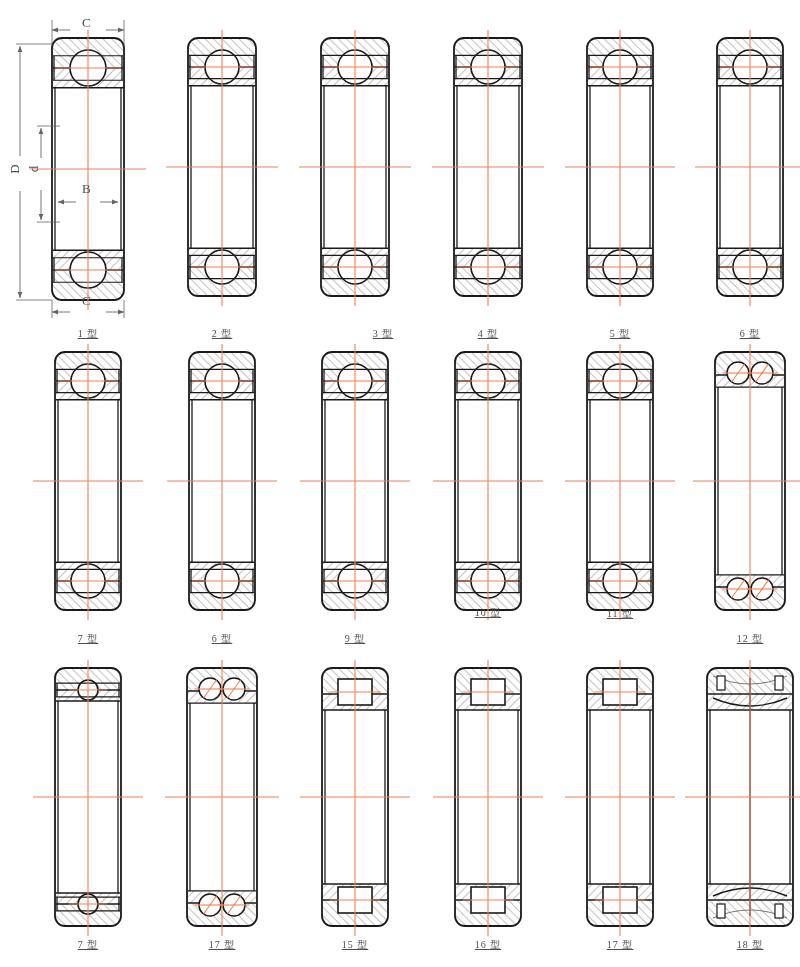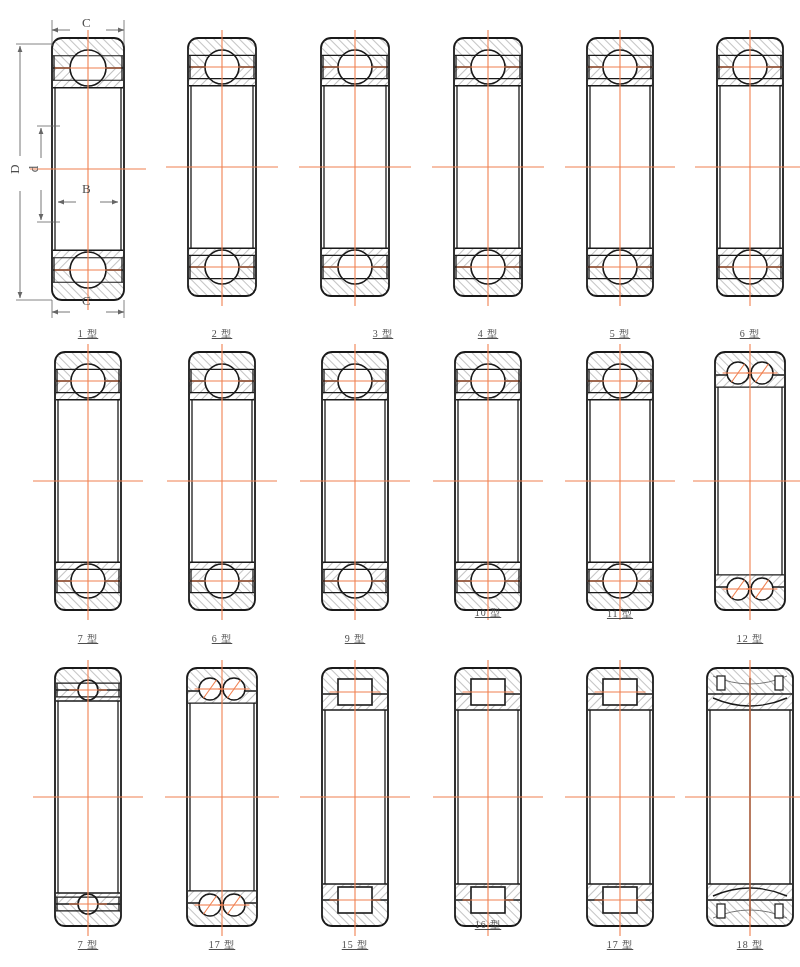--- a/index.html
+++ b/index.html
@@ -602,21 +602,21 @@
         <line x1="3" y1="42" x2="3" y2="216" stroke="#1a1a1a" stroke-width="1.3"></line>
         <line x1="63" y1="42" x2="63" y2="216" stroke="#1a1a1a" stroke-width="1.3"></line>
         <rect x="16" y="11" width="34" height="26" fill="#ffffff" stroke="#1a1a1a" stroke-width="1.6"></rect>
         <line x1="7.5" y1="24" x2="58.5" y2="24" stroke="#f08050" stroke-width="1.1"></line>
         <rect x="16" y="219" width="34" height="26" fill="#ffffff" stroke="#1a1a1a" stroke-width="1.6"></rect>
         <line x1="7.5" y1="232" x2="58.5" y2="232" stroke="#f08050" stroke-width="1.1"></line>
         <line x1="33" y1="-8" x2="33" y2="268" stroke="#f08050" stroke-width="1.1"></line>
         <line x1="-22" y1="129" x2="88" y2="129" stroke="#f08050" stroke-width="1.1"></line>
       </g>
     </svg>
-    <div class="lbl" style="left: 488px; top: 918px; text-align: right;">16 型</div>
+    <div class="lbl" style="left: 488px; top: 938px; text-align: right;">16 型</div>
     <svg width="126" height="288" style="left:557px;top:660px;" class="brg">
       <g transform="translate(30,8)">
         <clipPath id="ct17">
           <path d="M10 0 H56 A10 10 0 0 1 66 10 V248 A10 10 0 0 1 56 258 H10 A10 10 0 0 1 0 248 V10 A10 10 0 0 1 10 0 Z"></path>
         </clipPath>
         <g clip-path="url(#ct17)">
           <rect x="0" y="0" width="66" height="26" fill="url(#h135)" stroke="none"></rect>
           <rect x="0" y="232" width="66" height="26" fill="url(#h135)" stroke="none"></rect>
         </g>
         <g clip-path="url(#ct17)">

